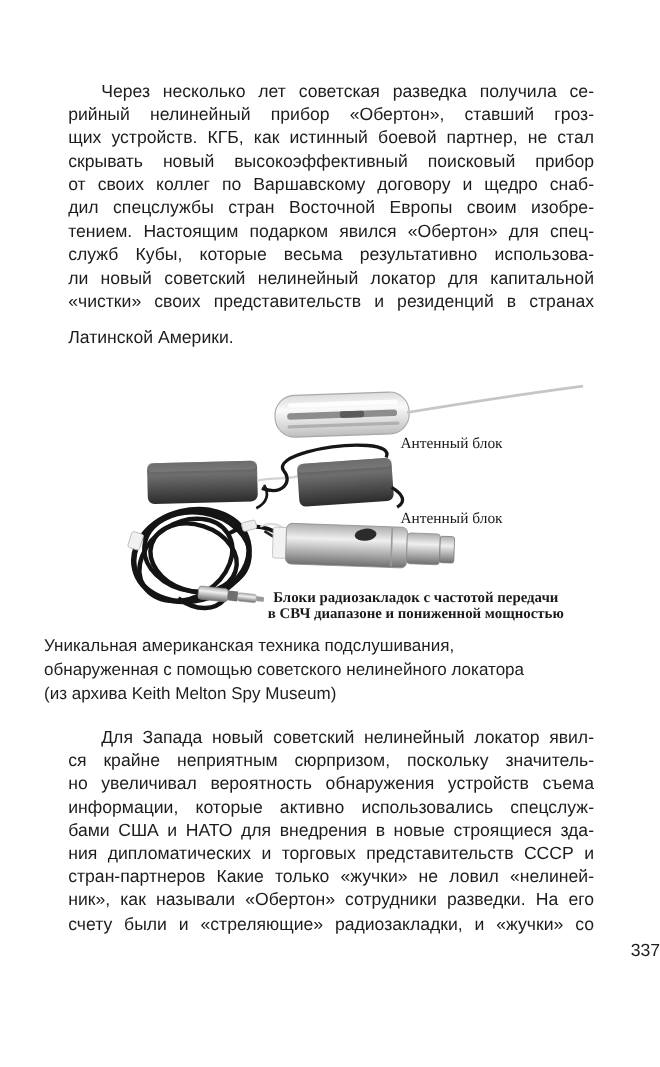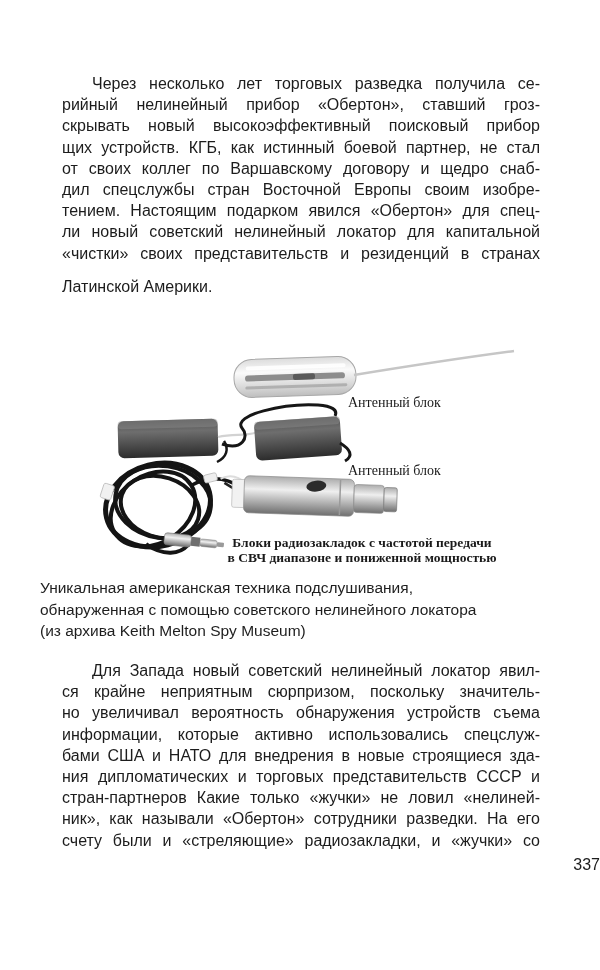--- a/index.html
+++ b/index.html
@@ -10,43 +10,44 @@
   .para { position:absolute; left:62px; width:478px; }
   .p1 { top:73px; }
   .p2 { top:660px; }
   .bodyline {
     font-size:16px; line-height:21.2px;
     text-align:justify; text-align-last:justify;
     white-space:normal;
   }
   .para .bodyline:first-child { text-indent:30px; }
   .para.endleft .bodyline.final { text-align-last:left;margin-top:12px; }
-  .figwrap { position:absolute; left:88px; top:345px; width:430px; height:228px; }
+  .figwrap { position:absolute; left:104px; top:345px; width:430px; height:228px; }
   .figcaption { position:absolute; left:40px; top:577px; width:520px; }
   .capline {
     font-size:15.5px; line-height:21.5px; text-align:left; color:#1e1e1e;
   }
   .pagenum {
     position:absolute; left:0; top:856px; width:600px;
     text-align:right; font-size:16px; color:#1c1c1c;
   }
 </style>
 </head>
 <body>
 
 <div class="page">
 
   <div class="para p1 endleft">
-      <div class="bodyline">Через несколько лет торговых разведка получила се-</div>
+      <div class="bodyline">Через несколько лет советская разведка получила се-</div>
       <div class="bodyline">рийный нелинейный прибор «Обертон», ставший гроз-</div>
+      <div class="bodyline">щих устройств. КГБ, как истинный боевой партнер, не стал</div>
       <div class="bodyline">скрывать новый высокоэффективный поисковый прибор</div>
-      <div class="bodyline">щих устройств. КГБ, как истинный боевой партнер, не стал</div>
       <div class="bodyline">от своих коллег по Варшавскому договору и щедро снаб-</div>
       <div class="bodyline">дил спецслужбы стран Восточной Европы своим изобре-</div>
       <div class="bodyline">тением. Настоящим подарком явился «Обертон» для спец-</div>
+      <div class="bodyline">служб Кубы, которые весьма результативно использова-</div>
       <div class="bodyline">ли новый советский нелинейный локатор для капитальной</div>
       <div class="bodyline">«чистки» своих представительств и резиденций в странах</div>
       <div class="bodyline final">Латинской Америки.</div>
     </div>
 
   <div class="figwrap">
     <svg width="430" height="228" viewBox="0 0 430 228" xmlns="http://www.w3.org/2000/svg">
       <defs>
         <linearGradient id="glassGrad" x1="0" y1="0" x2="0" y2="1">
           <stop offset="0" stop-color="#dcdcdc"></stop>

